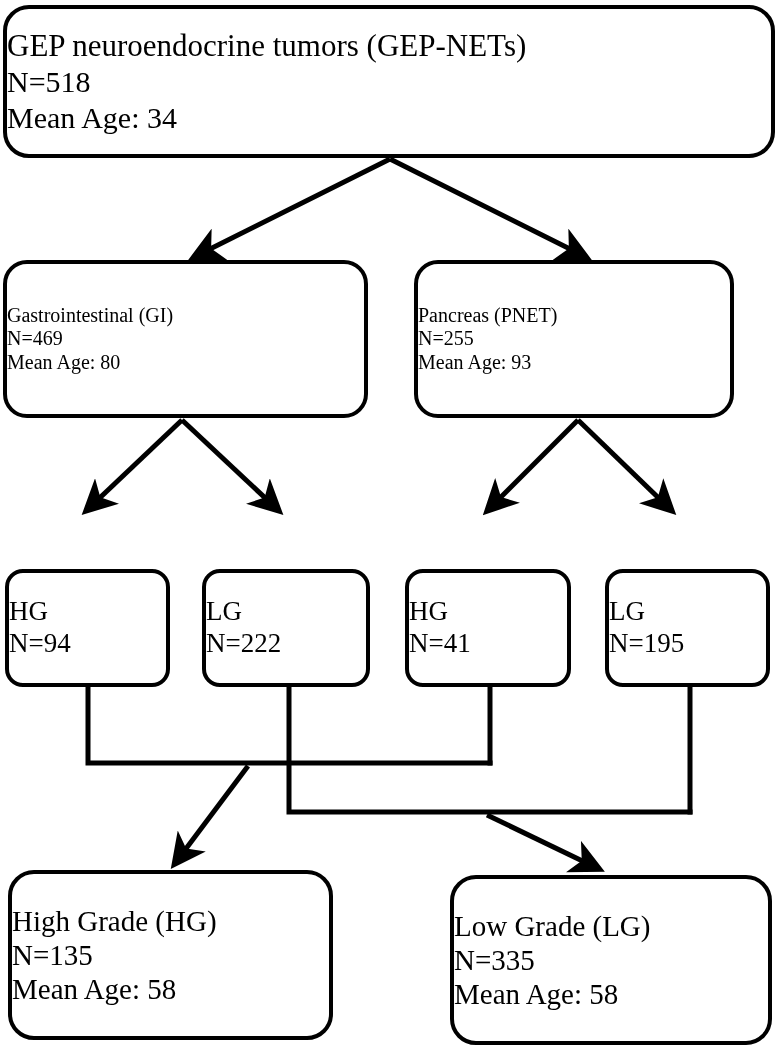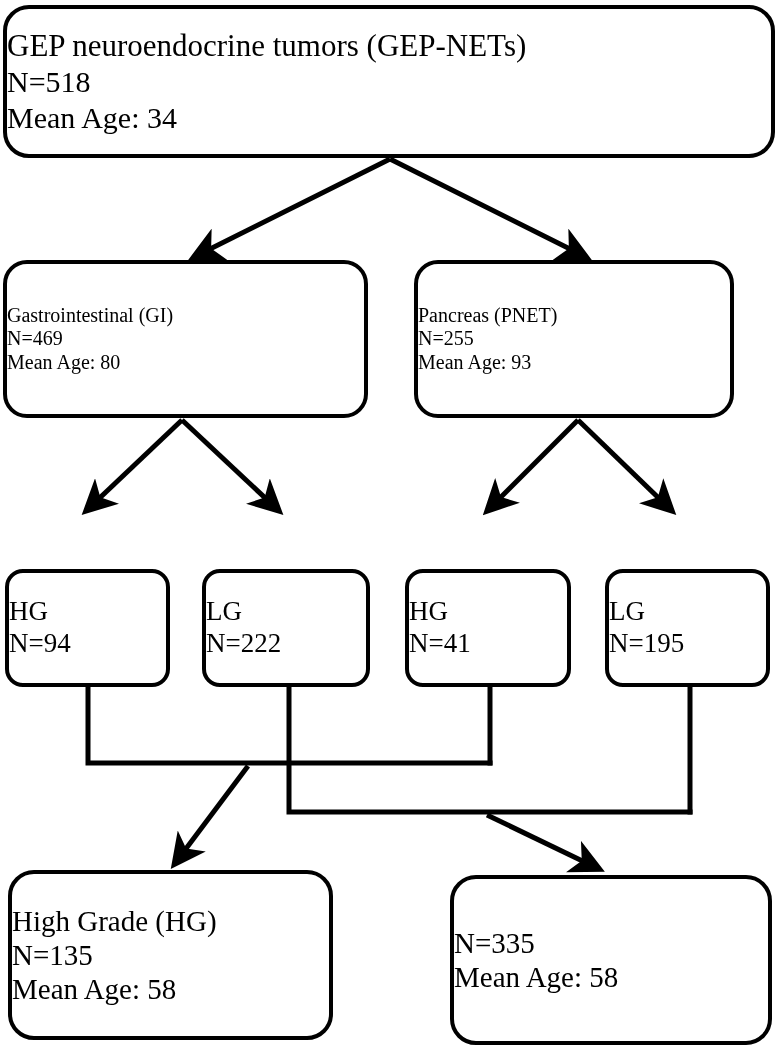--- a/index.html
+++ b/index.html
@@ -154,17 +154,18 @@
     <span class="line">N=195</span>
   </div>
 
   <div class="node pooled hg">
     <span class="line">High Grade (HG)</span>
     <span class="line">N=135</span>
     <span class="line">Mean Age: 58</span>
   </div>
 
   <div class="node pooled lg">
+    <span class="line">Low Grade (LG)</span>
     <span class="line">N=335</span>
     <span class="line">Mean Age: 58</span>
   </div>
 
 </div>
 
 </body></html>

